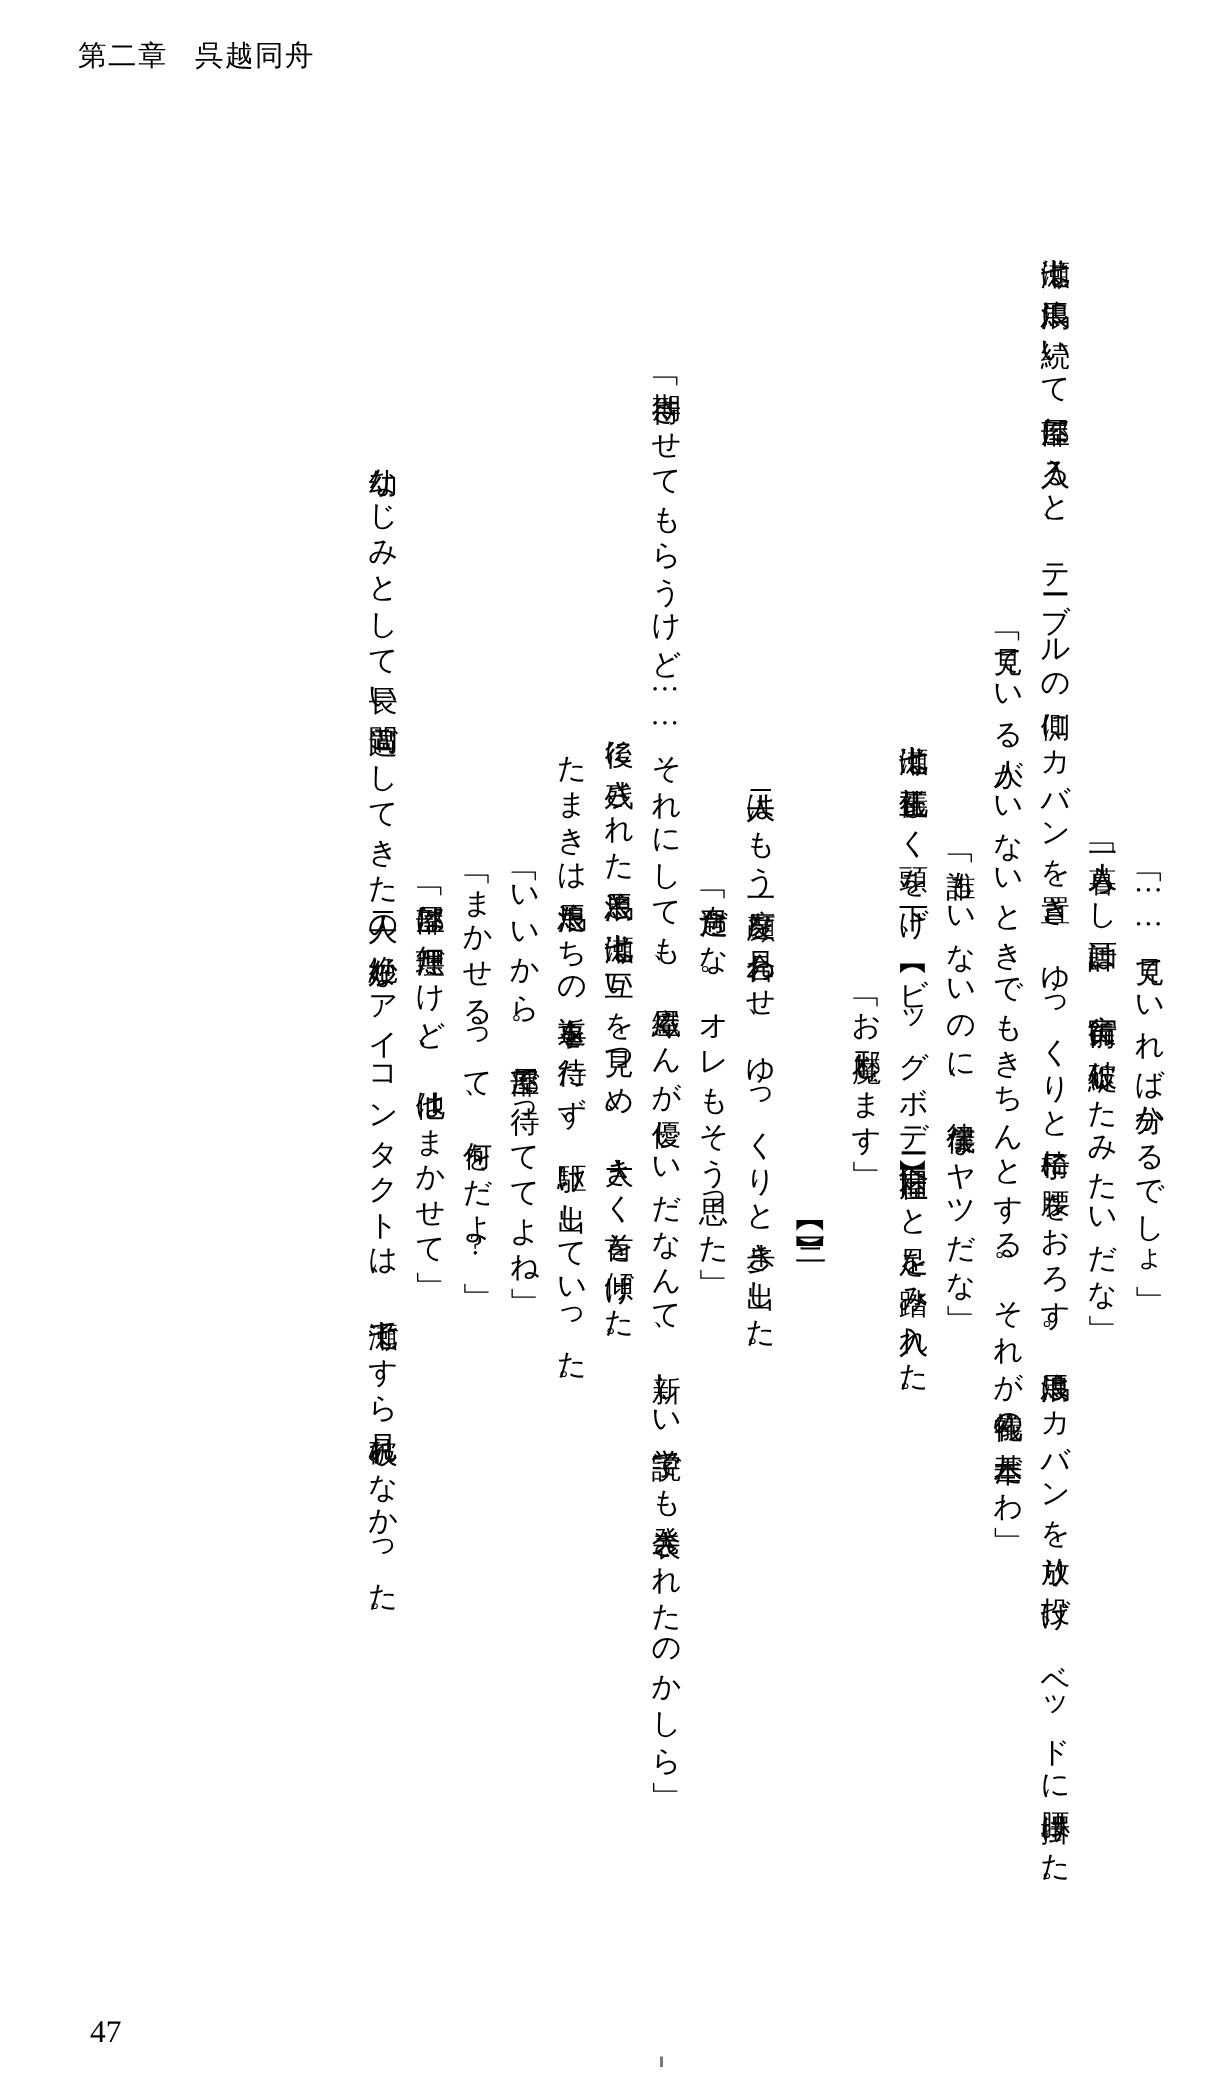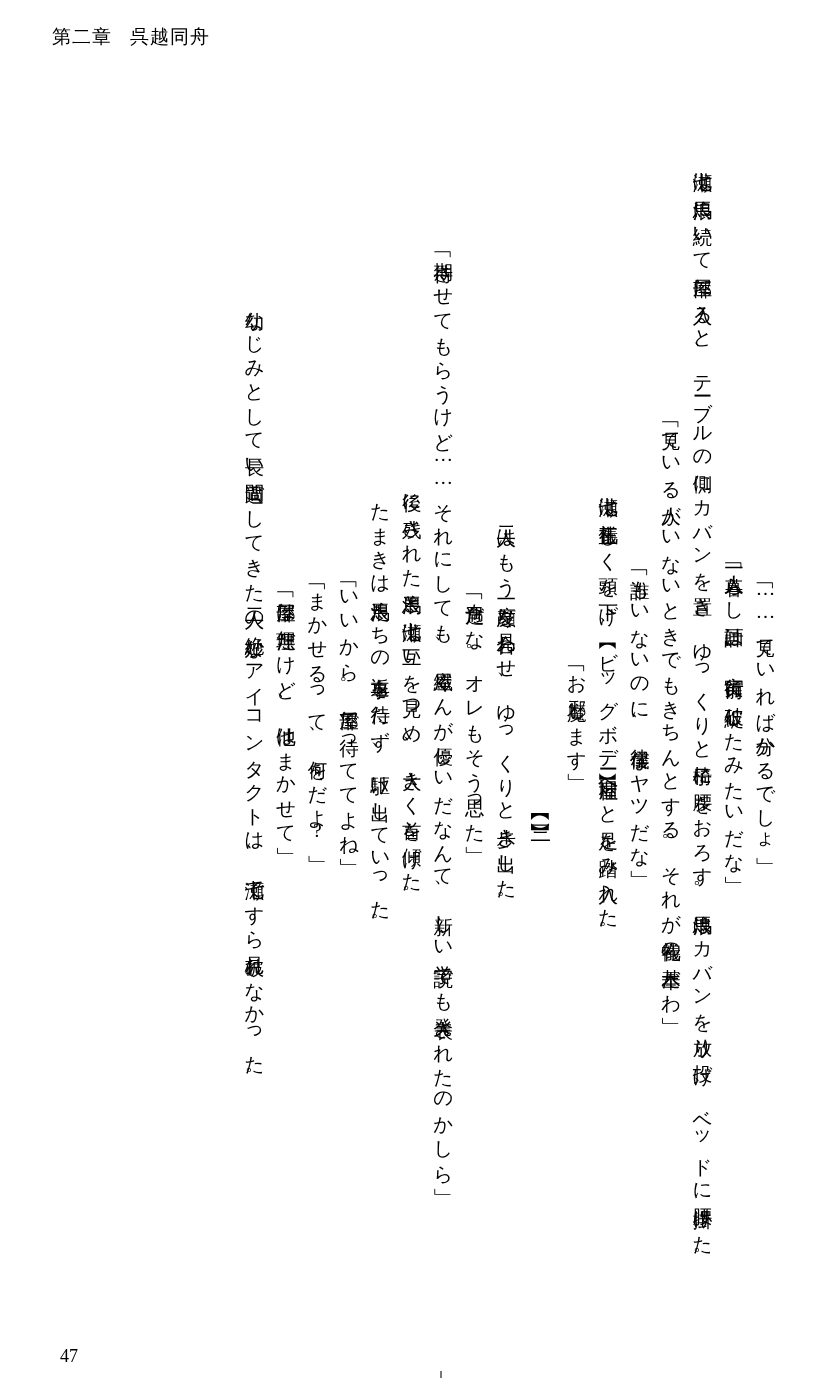--- a/index.html
+++ b/index.html
@@ -73,21 +73,21 @@
     margin-left: 11px;
     padding-top: 118px;
     white-space: nowrap;
   }
 
   
   .folio {
     position: absolute;
     left: 60px;
     bottom: 33px;
-    font-size: 18px;
+    font-size: 21px;
     font-family: "Liberation Serif", "DejaVu Serif", serif;
   }
 
   .speck {
     position: absolute;
     left: 440px;
     bottom: 22px;
     width: 2px;
     height: 7px;
     background: #555;

